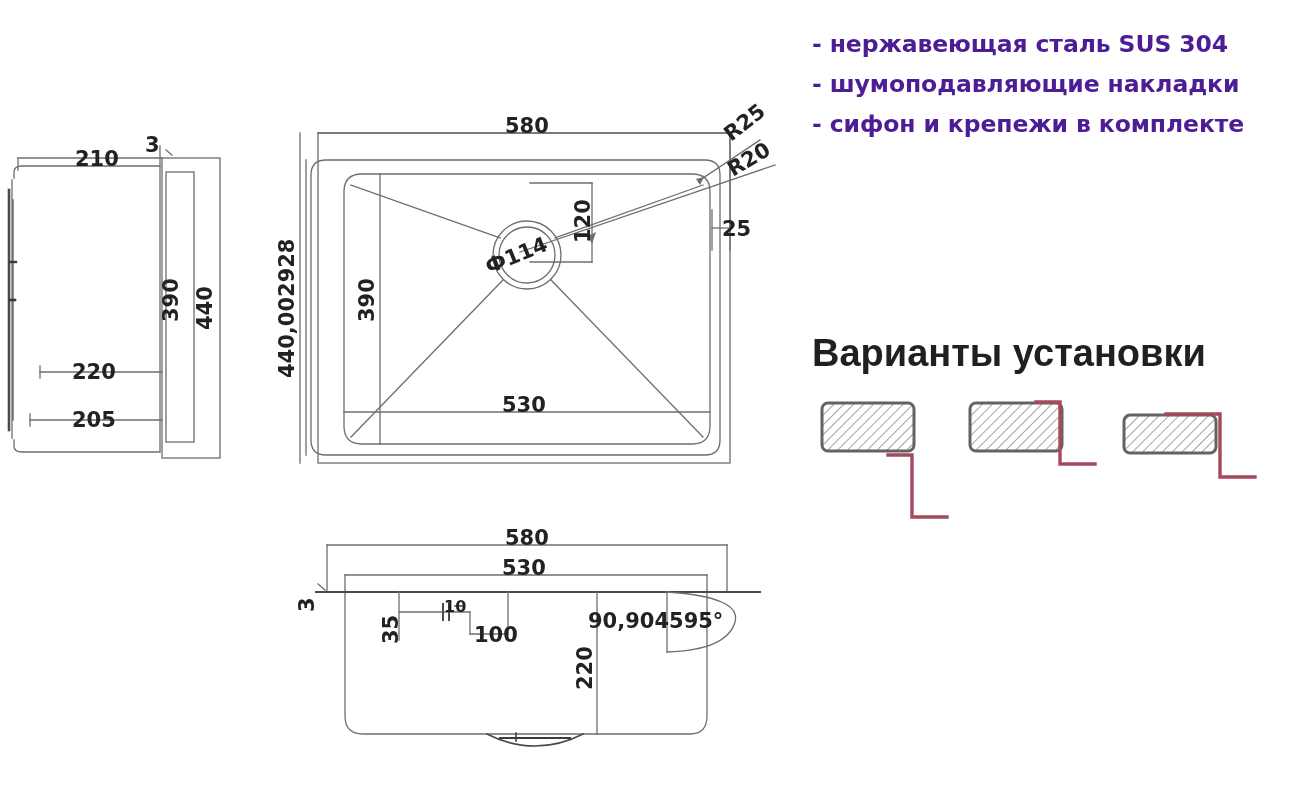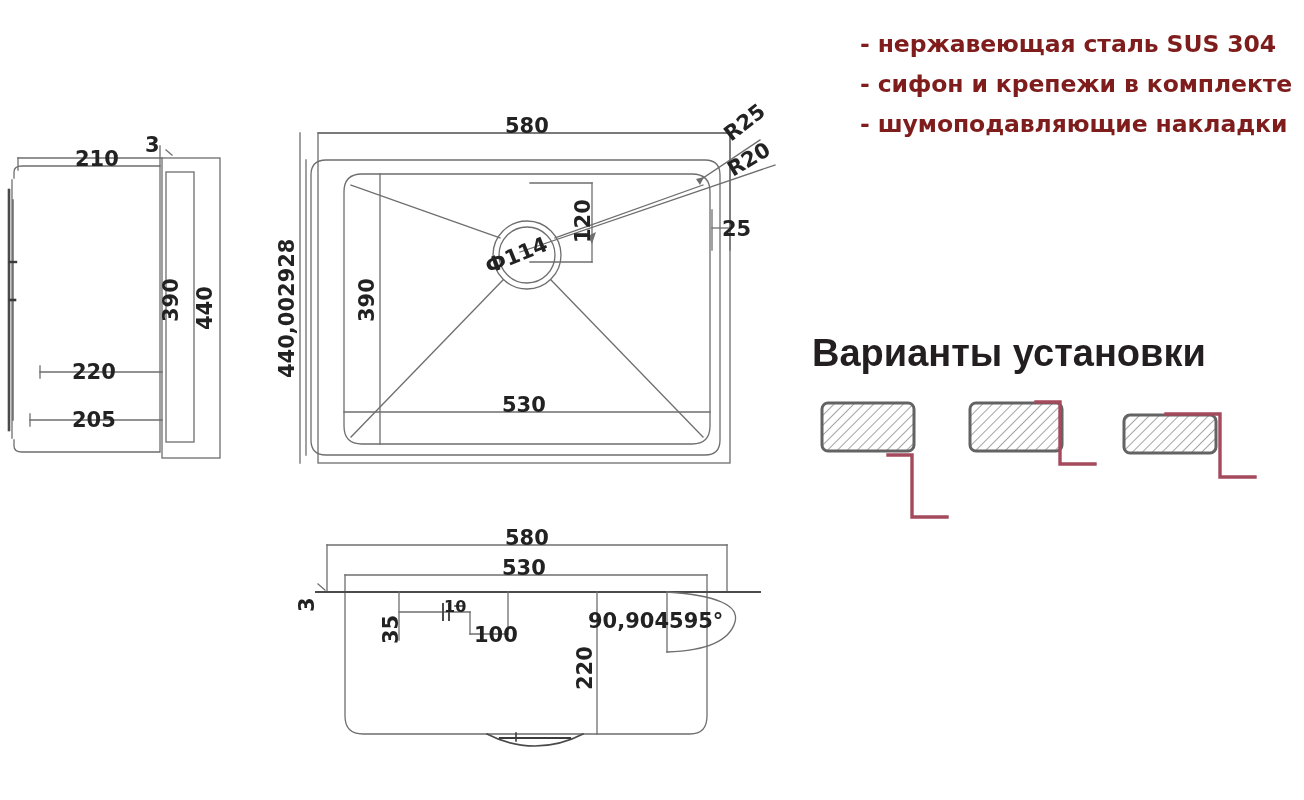--- a/index.html
+++ b/index.html
@@ -6,21 +6,21 @@
   body{width:1304px;height:800px;position:relative;overflow:hidden;
        font-family:"Liberation Sans",sans-serif;color:#1a1a1a;}
   .stage{position:absolute;inset:0;width:1304px;height:800px;}
   svg.draw{position:absolute;left:0;top:0;width:1304px;height:800px;}
 
   
   .features{position:absolute;left:812px;top:24px;width:470px;}
   .features .f-line{
       font-family:"DejaVu Sans",sans-serif;
       font-weight:700;font-size:23.5px;line-height:40px;
-      color:#7f1d1d;white-space:nowrap;letter-spacing:-0.1px;margin-left:48px;}
+      color:#4c1d95;white-space:nowrap;letter-spacing:-0.1px;}
   .install-title{
       position:absolute;left:812px;top:332px;
       font-family:Liberation Sans, sans-serif;
       font-weight:700;font-size:38px;color:#231f20;white-space:nowrap;}
 
   
 </style>
 </head>
 <body>
 
@@ -181,19 +181,19 @@
         <text x="444" y="612" font-size="16">10</text>
         <text x="592" y="690" transform="rotate(-90 592 690)">220</text>
         <text x="588" y="628">90,904595°</text>
       </g>
 
     </g>
   </svg>
 
   <div class="features">
     <div class="f-line">- нержавеющая сталь SUS 304</div>
+    <div class="f-line">- шумоподавляющие накладки</div>
     <div class="f-line">- сифон и крепежи в комплекте</div>
-    <div class="f-line">- шумоподавляющие накладки</div>
   </div>
 
   <div class="install-title">Варианты установки</div>
 
 </div>
 
 </body></html>

